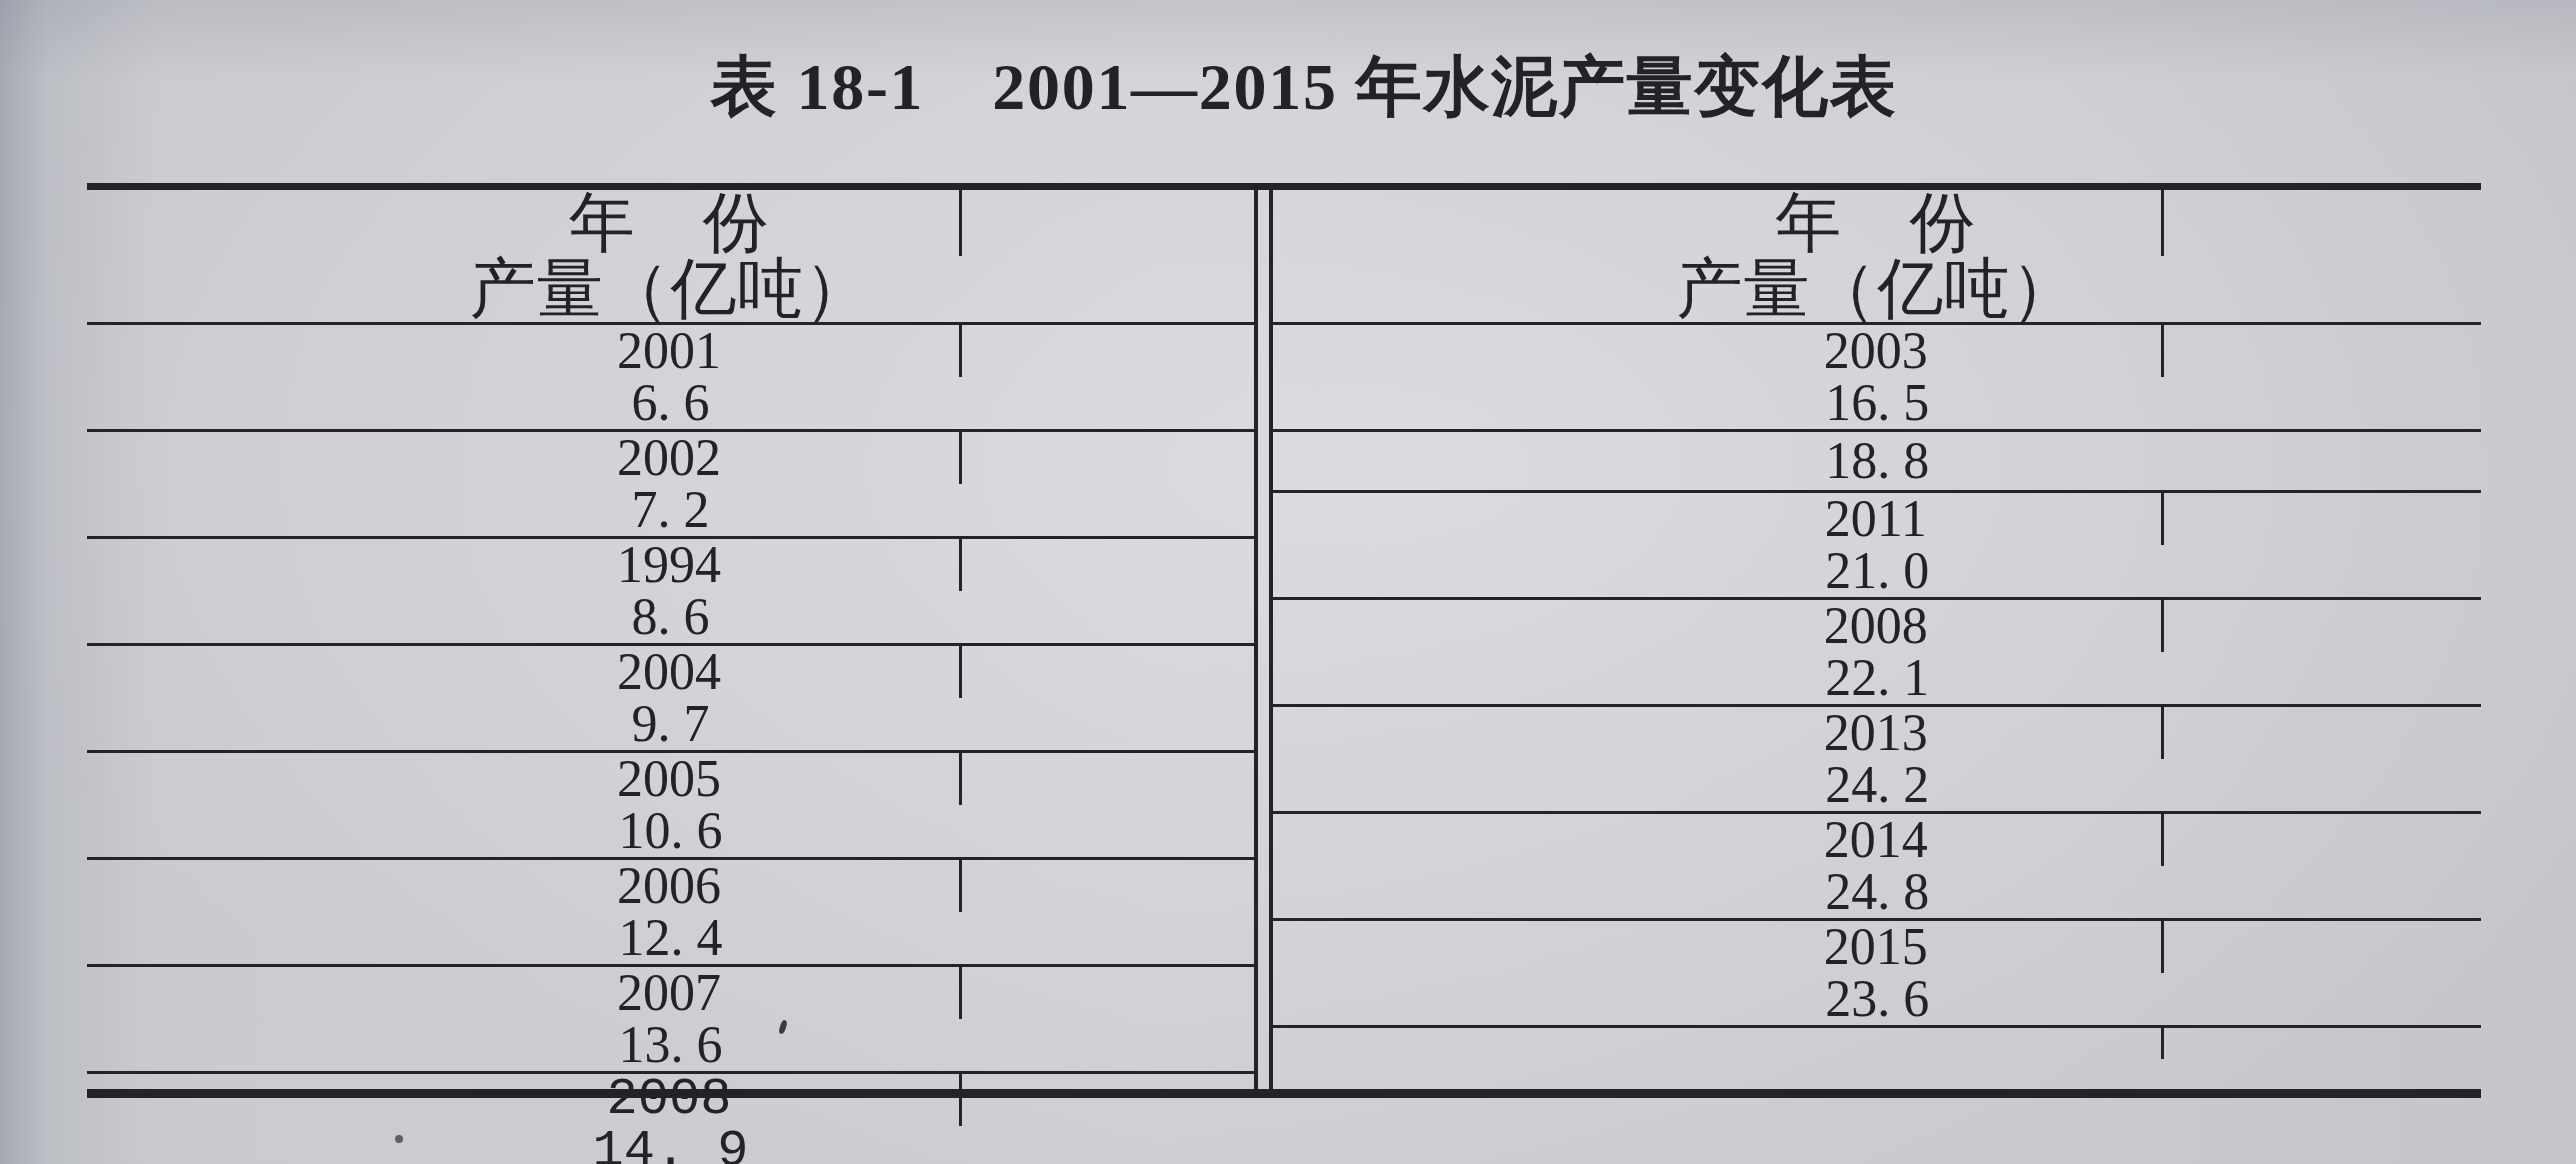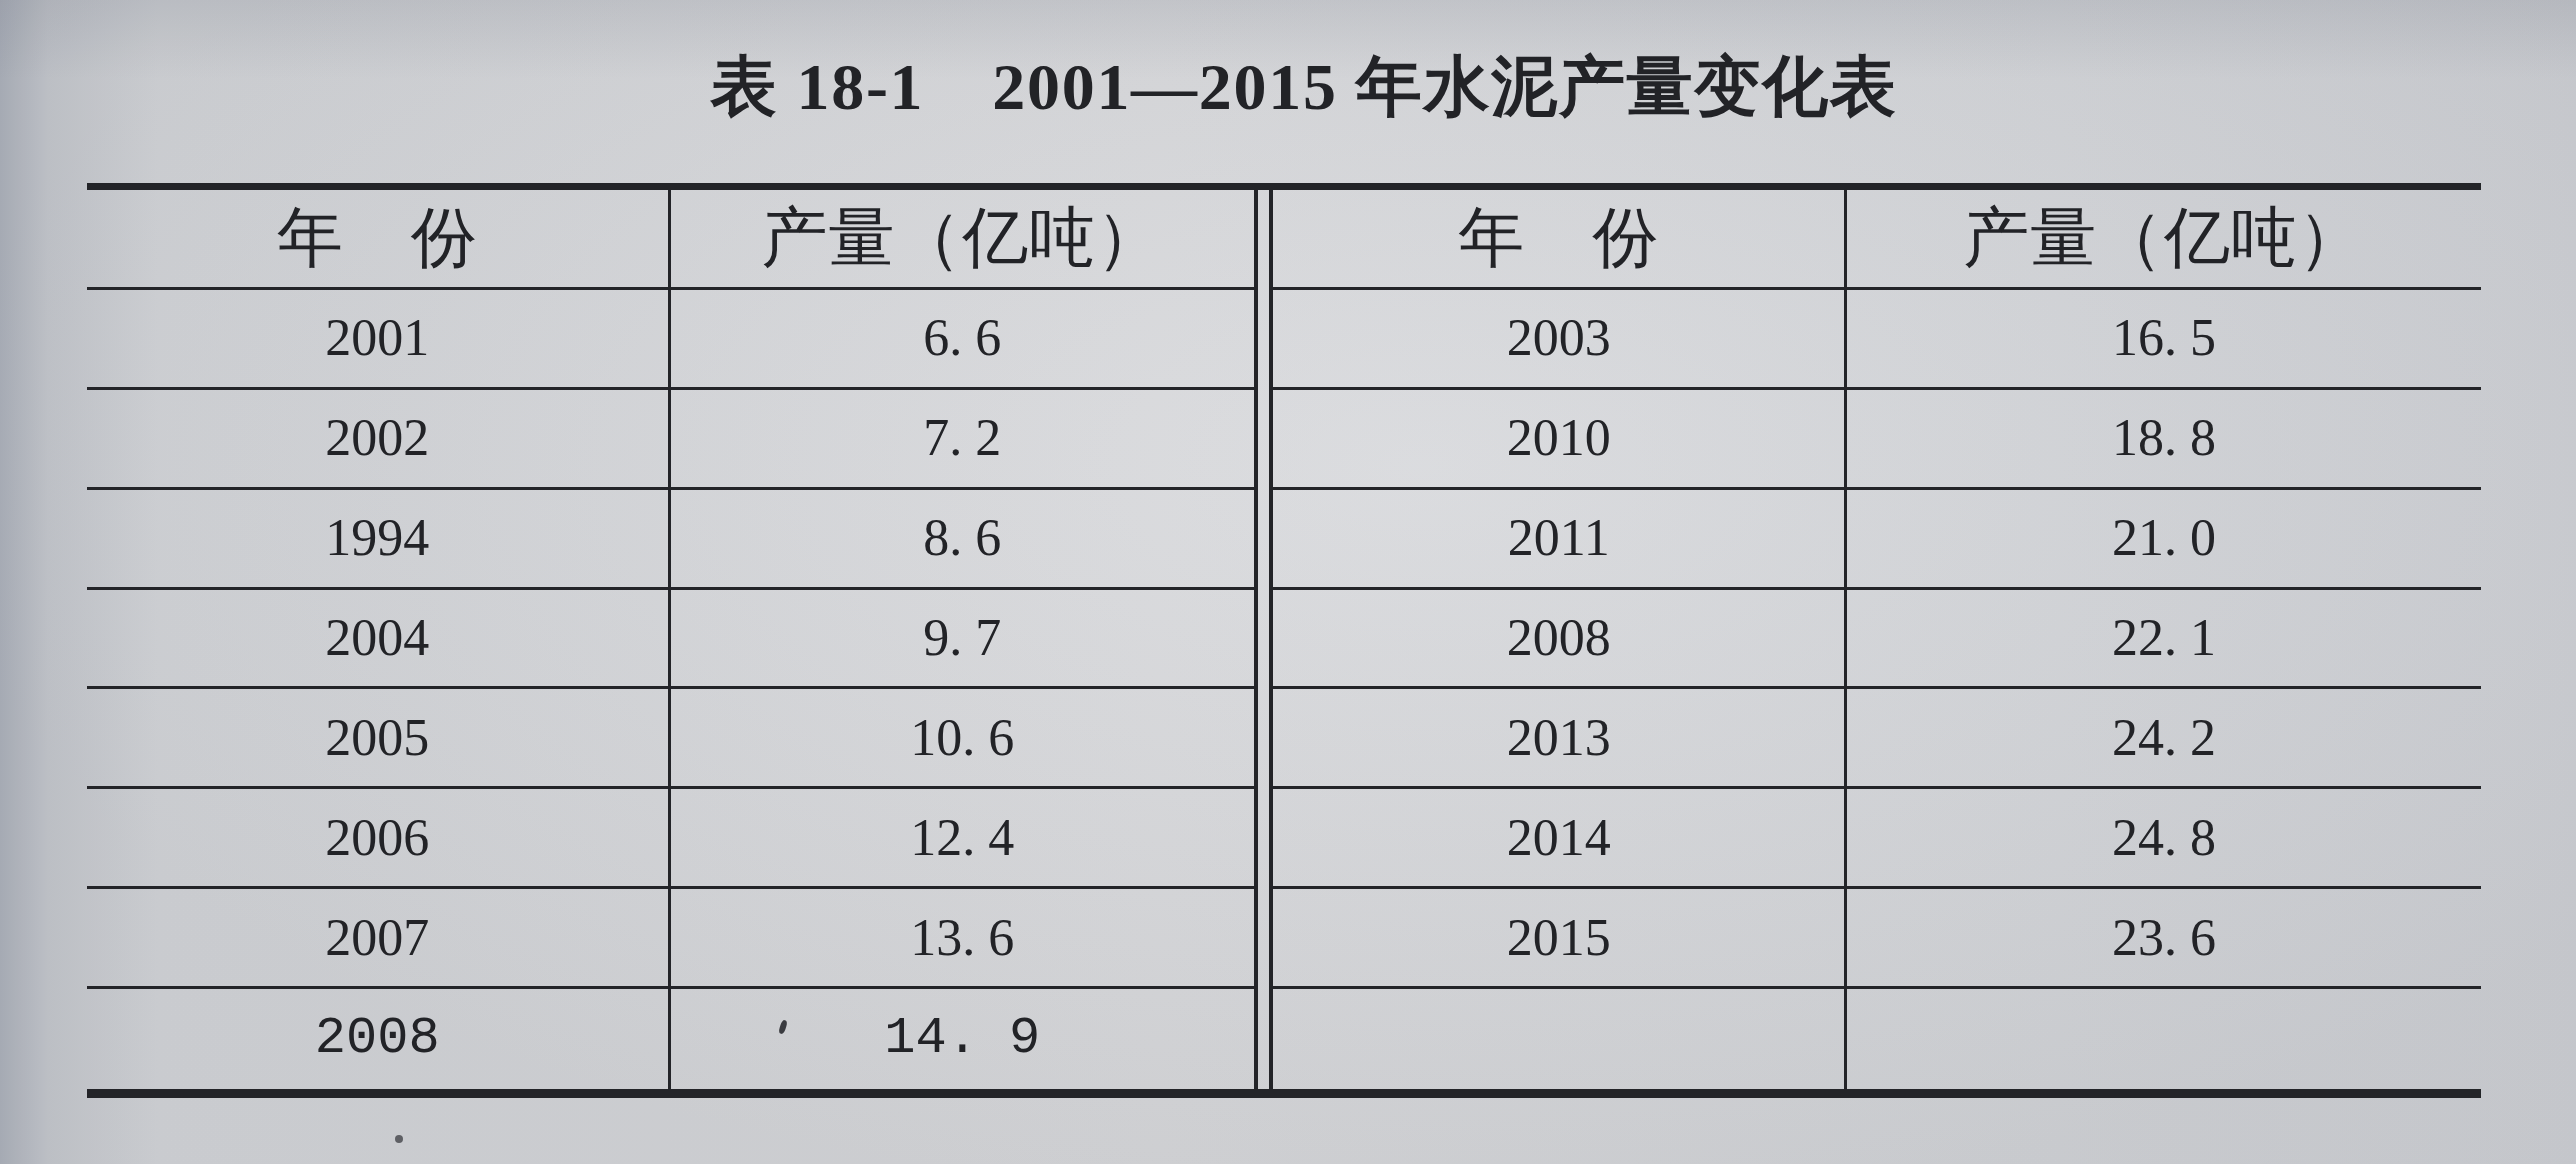--- a/index.html
+++ b/index.html
@@ -33,21 +33,21 @@
     display:grid;grid-template-rows:repeat(9,1fr);
     box-sizing:border-box;height:100%;
   }
   .half.left{width:1167px;}
   .half.right{flex:1;}
   .mid-divider{
     width:11.4px;box-sizing:content-box;
     border-left:4.4px solid #232428;border-right:4.4px solid #232428;
   }
   .row{
-    display:flex;flex-direction:row;align-items:center;
+    display:flex;flex-direction:column;align-items:center;
     border-bottom:3.5px solid #232428;box-sizing:border-box;
   }
   .row:last-child{border-bottom:none;font-family:Liberation Mono, monospace;}
   .cell{
     display:flex;align-items:center;justify-content:center;
     height:100%;box-sizing:border-box;
     font-size:52px;line-height:1;white-space:nowrap;
   }
   .half.left  .cell.year{width:50%;border-right:3.5px solid #232428;}
   .half.left  .cell.value{width:50%;}
@@ -115,21 +115,20 @@
   <div class="half right">
     <div class="row header">
       <div class="cell year">年　份</div>
       <div class="cell value">产量（亿吨）</div>
     </div>
     <div class="row">
       <div class="cell year">2003</div>
       <div class="cell value">16. 5</div>
     </div>
     <div class="row">
-      <div class="cell year">2010</div>
       <div class="cell value">18. 8</div>
     </div>
     <div class="row">
       <div class="cell year">2011</div>
       <div class="cell value">21. 0</div>
     </div>
     <div class="row">
       <div class="cell year">2008</div>
       <div class="cell value">22. 1</div>
     </div>

